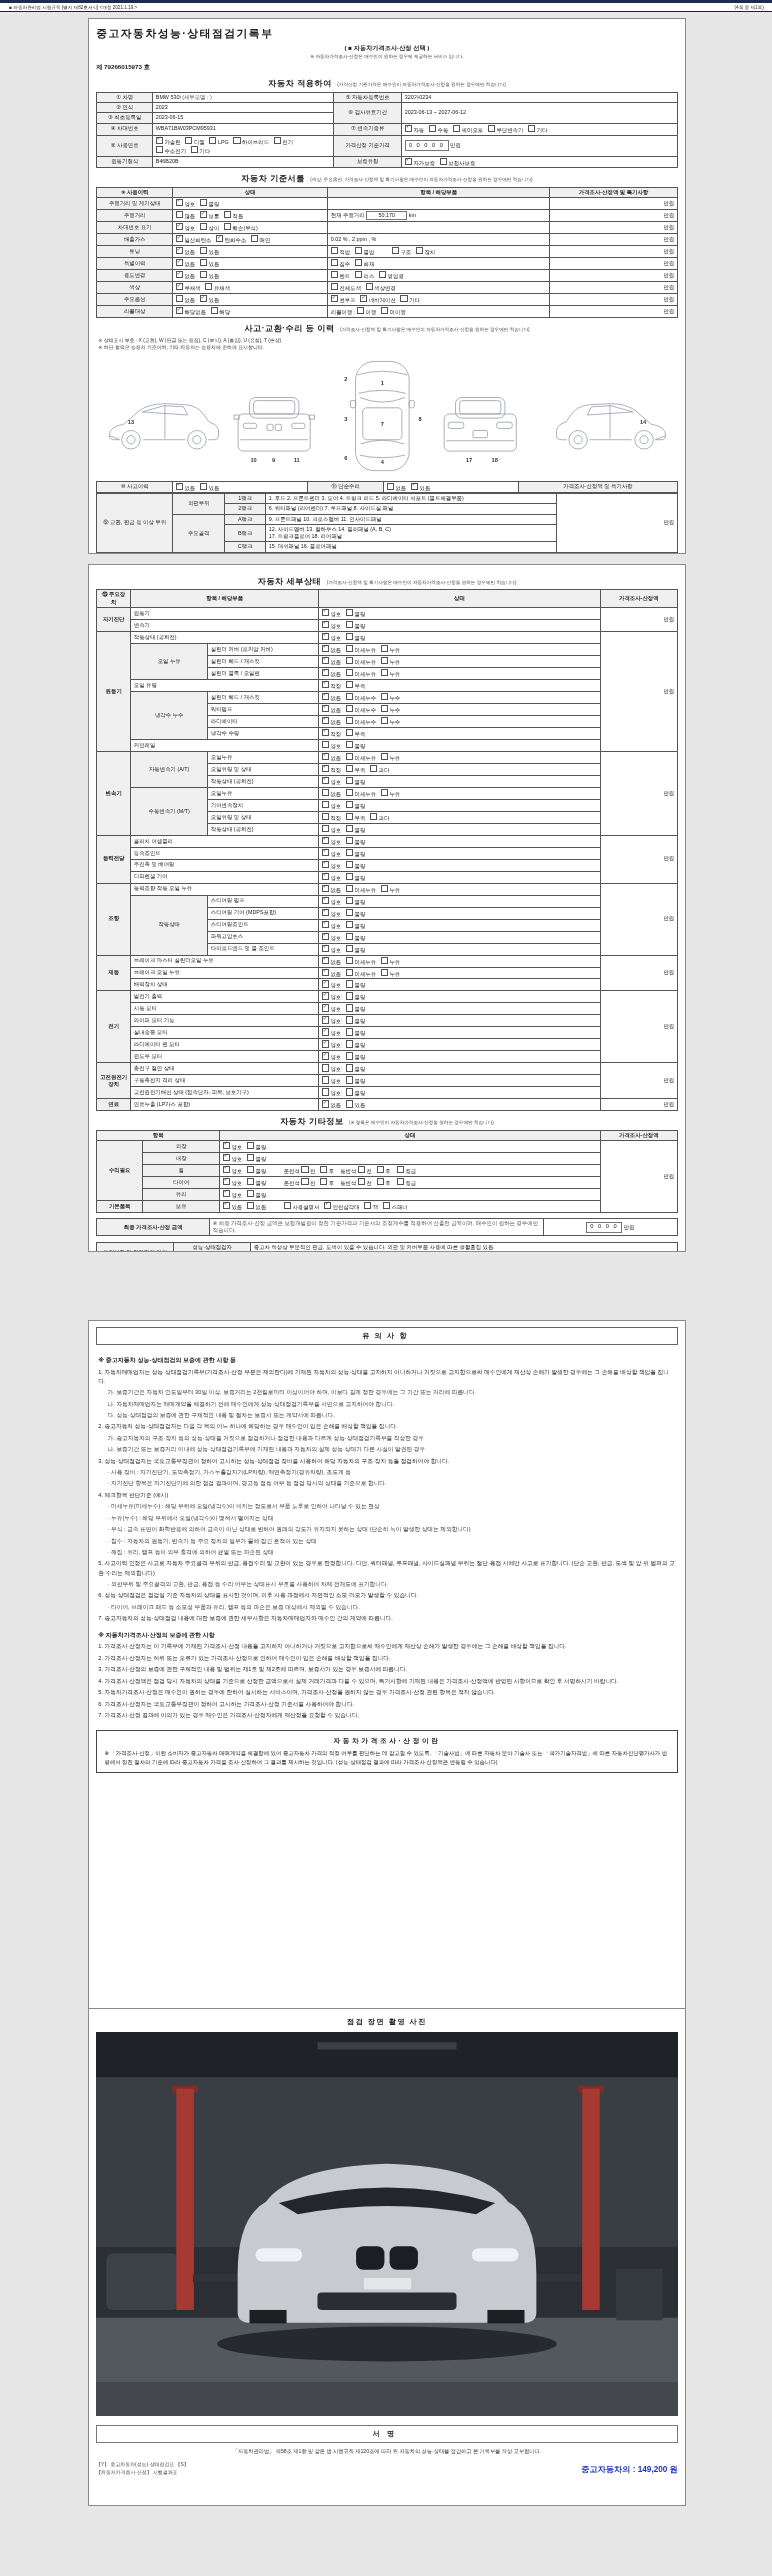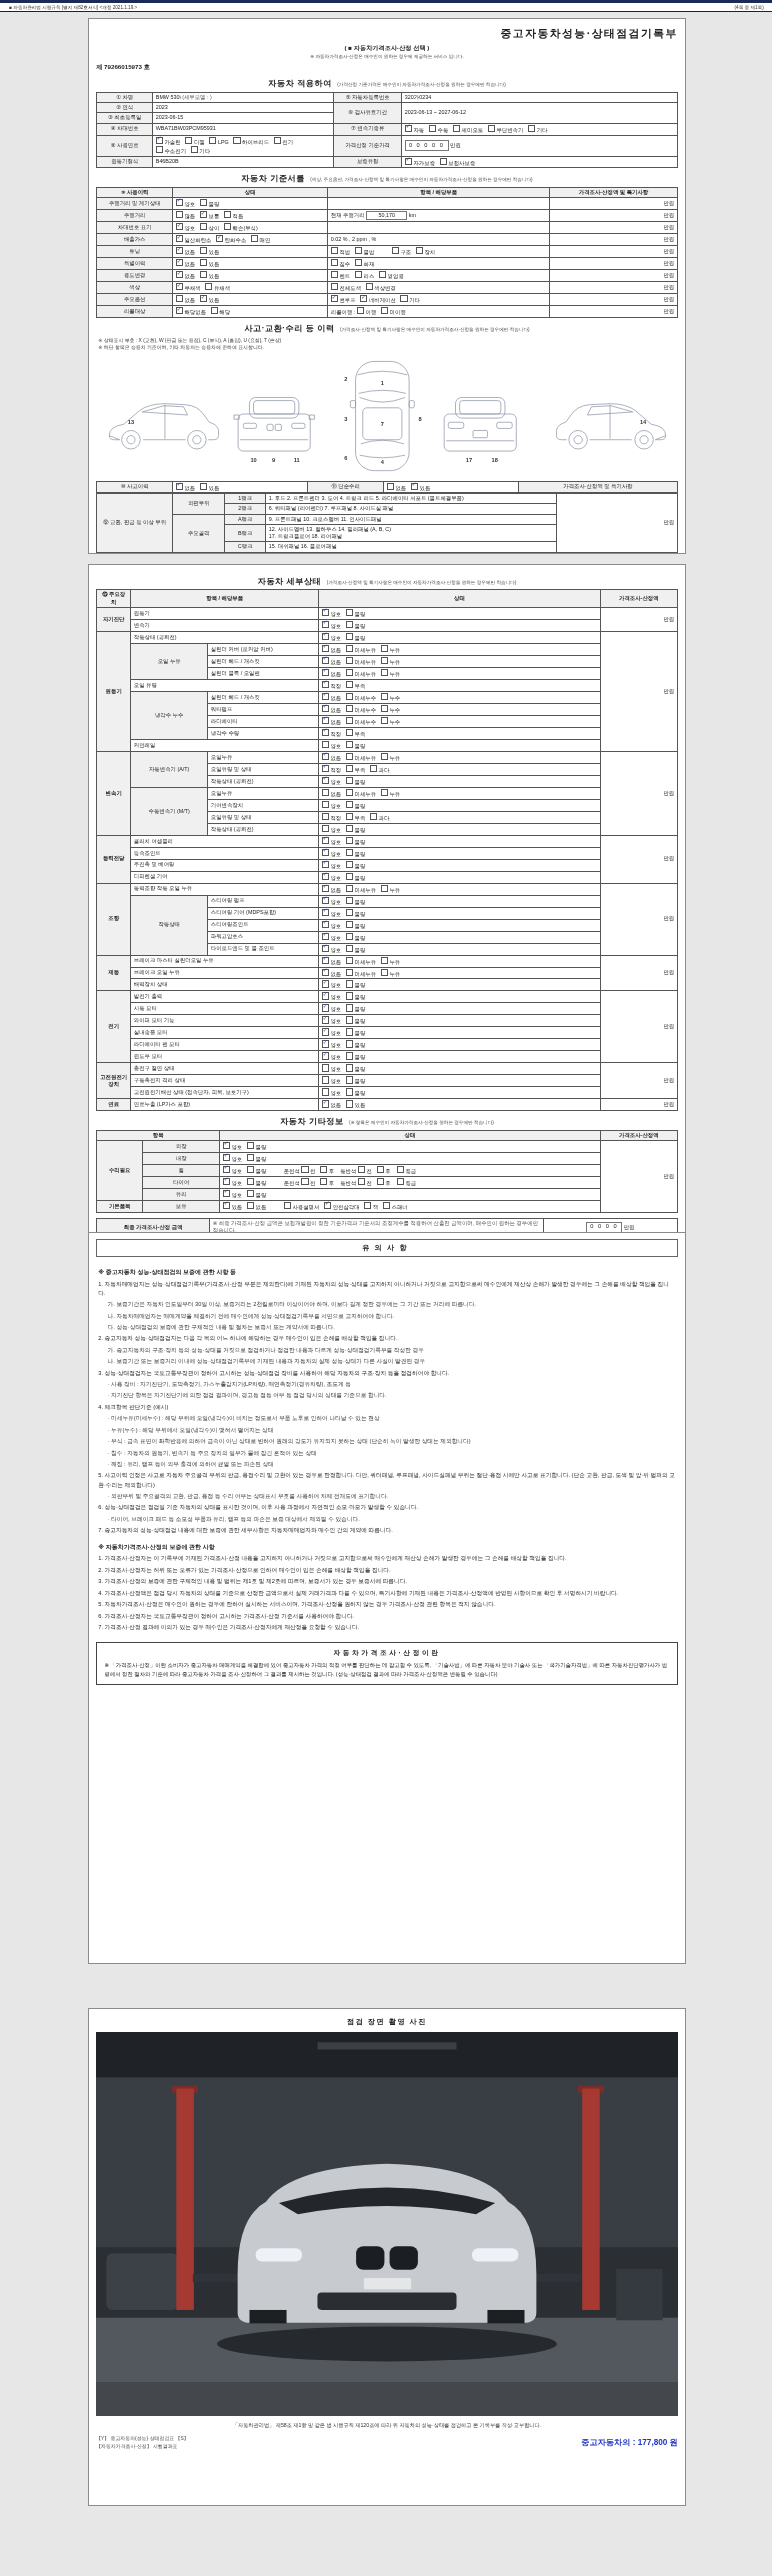--- a/index.html
+++ b/index.html
@@ -5,23 +5,23 @@
   html,body{margin:0;padding:0}
   body{width:773px;height:2576px;position:relative;background:#e7e7e7;
        font-family:"Liberation Sans","DejaVu Sans",sans-serif;color:#222}
   .topbar{height:2.6px;background:#1c2a56}
   .topstrip{background:#fff;display:flex;justify-content:space-between;
             padding:2.1px 9.3px 1.5px;font-size:4.6px;color:#333;border-bottom:1px solid #222}
   .panel{position:absolute;left:88px;width:598px;background:#fff;border:0.5px solid #8b8b8b;
          padding:6.2px 7.2px;box-sizing:border-box;overflow:hidden}
   .p1{top:17.5px;height:536px}
   .p2{top:564px;height:688px}
-  .p3{top:1232px;height:732px}
+  .p3{top:1320px;height:732px}
   .p4{top:2008px;height:498px}
-  .main-title{text-align:right;font-size:10.8px;font-weight:bold;letter-spacing:1.5px;margin-top:2.1px}
+  .main-title{text-align:left;font-size:10.8px;font-weight:bold;letter-spacing:1.5px;margin-top:2.1px}
   .sub-title{text-align:center;font-size:6.2px;font-weight:bold;margin-top:3.1px}
   .sub-note{text-align:center;font-size:4.6px;color:#444;margin-top:1.5px}
   .doc-no{font-size:6.2px;font-weight:bold;margin:4.1px 0 1px}
   .sec-head{text-align:center;padding:4.6px 0 2.6px}
   .sec-head b{font-size:8.2px;letter-spacing:0.5px}
   .sec-head .note{font-size:4.6px;color:#444;margin-left:3.1px}
   table.f{width:100%;border-collapse:collapse;table-layout:fixed}
   .f td,.f th{border:0.5px solid #555;font-size:5.4px;padding:1px 2.6px;vertical-align:middle;
               text-align:left;word-break:break-all;line-height:1.35}
   .f th{font-weight:bold;text-align:center;background:#f0f0f0}
@@ -755,25 +755,26 @@
       <rect x="730" y="420" width="90" height="26" rx="12" fill="#eef2f8"></rect>
       <rect x="505" y="416" width="55" height="46" rx="14" fill="#1b1e22"></rect>
       <rect x="570" y="416" width="55" height="46" rx="14" fill="#1b1e22"></rect>
       <rect x="430" y="506" width="270" height="34" rx="8" fill="#2a2d31"></rect>
       <rect x="520" y="478" width="92" height="22" rx="3" fill="#e4e6e8"></rect>
       <rect x="298" y="540" width="72" height="26" fill="#1d2023"></rect>
       <rect x="760" y="540" width="72" height="26" fill="#1d2023"></rect>
     </svg>
   </div>
 
+  <div class="sign-title">서명</div>
   <div class="sign-line">「자동차관리법」 제58조 제1항 및 같은 법 시행규칙 제120조에 따라 위 자동차의 성능·상태를 점검하고 본 기록부를 작성·교부합니다.</div>
   <div class="sign-bottom">
     <div>
       <div class="sign-foot">【Y】 중고자동차(성능)·상태점검표 【S】</div>
       <div class="sign-foot">【자동차가격조사·산정】 시행결과표</div>
     </div>
     <div class="ins-row">
       <span>중고자동차의 :</span>
-      <span>177,800 원</span>
+      <span>149,200 원</span>
     </div>
   </div>
 </div>
 
 
 </body></html>

